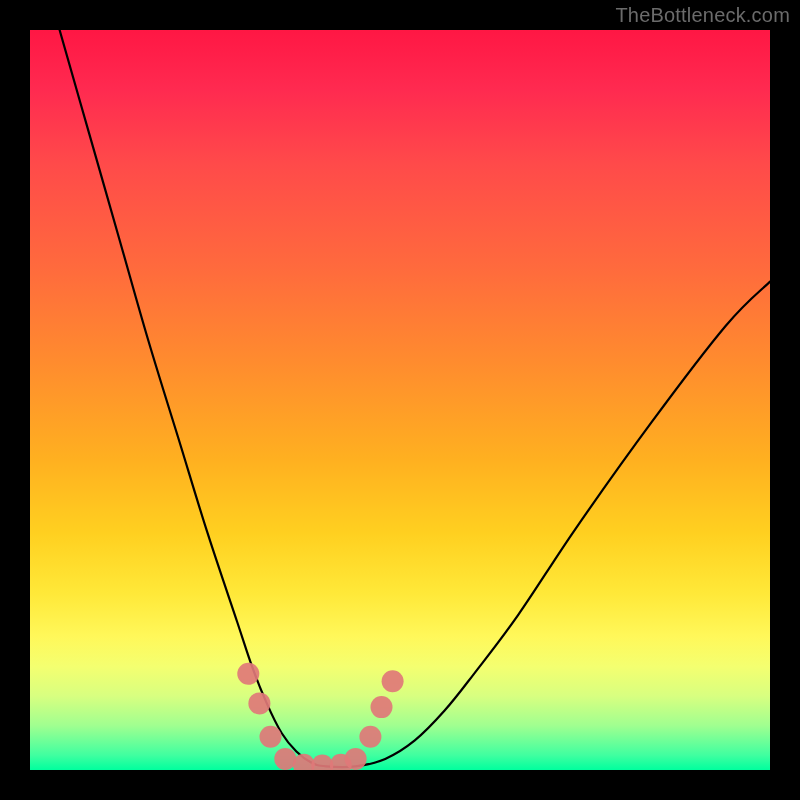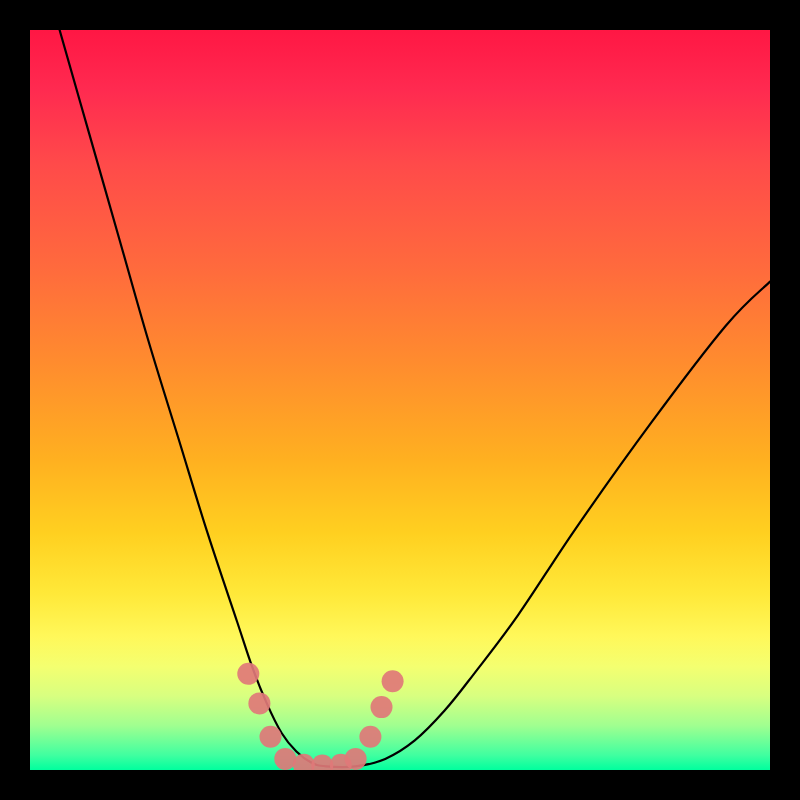--- a/index.html
+++ b/index.html
@@ -78,14 +78,15 @@
           <circle cx="292.3" cy="735.6" r="11" fill="#e07878" fill-opacity="0.92"></circle>
           <circle cx="310.8" cy="734.8" r="11" fill="#e07878" fill-opacity="0.92"></circle>
           <circle cx="325.6" cy="728.9" r="11" fill="#e07878" fill-opacity="0.92"></circle>
           <circle cx="340.4" cy="706.7" r="11" fill="#e07878" fill-opacity="0.92"></circle>
           <circle cx="351.5" cy="677.1" r="11" fill="#e07878" fill-opacity="0.92"></circle>
           <circle cx="362.6" cy="651.2" r="11" fill="#e07878" fill-opacity="0.92"></circle>
         </g>
     </svg>
   </div>
 
+  <div class="watermark">TheBottleneck.com</div>
 
 </div>
 
 </body></html>

